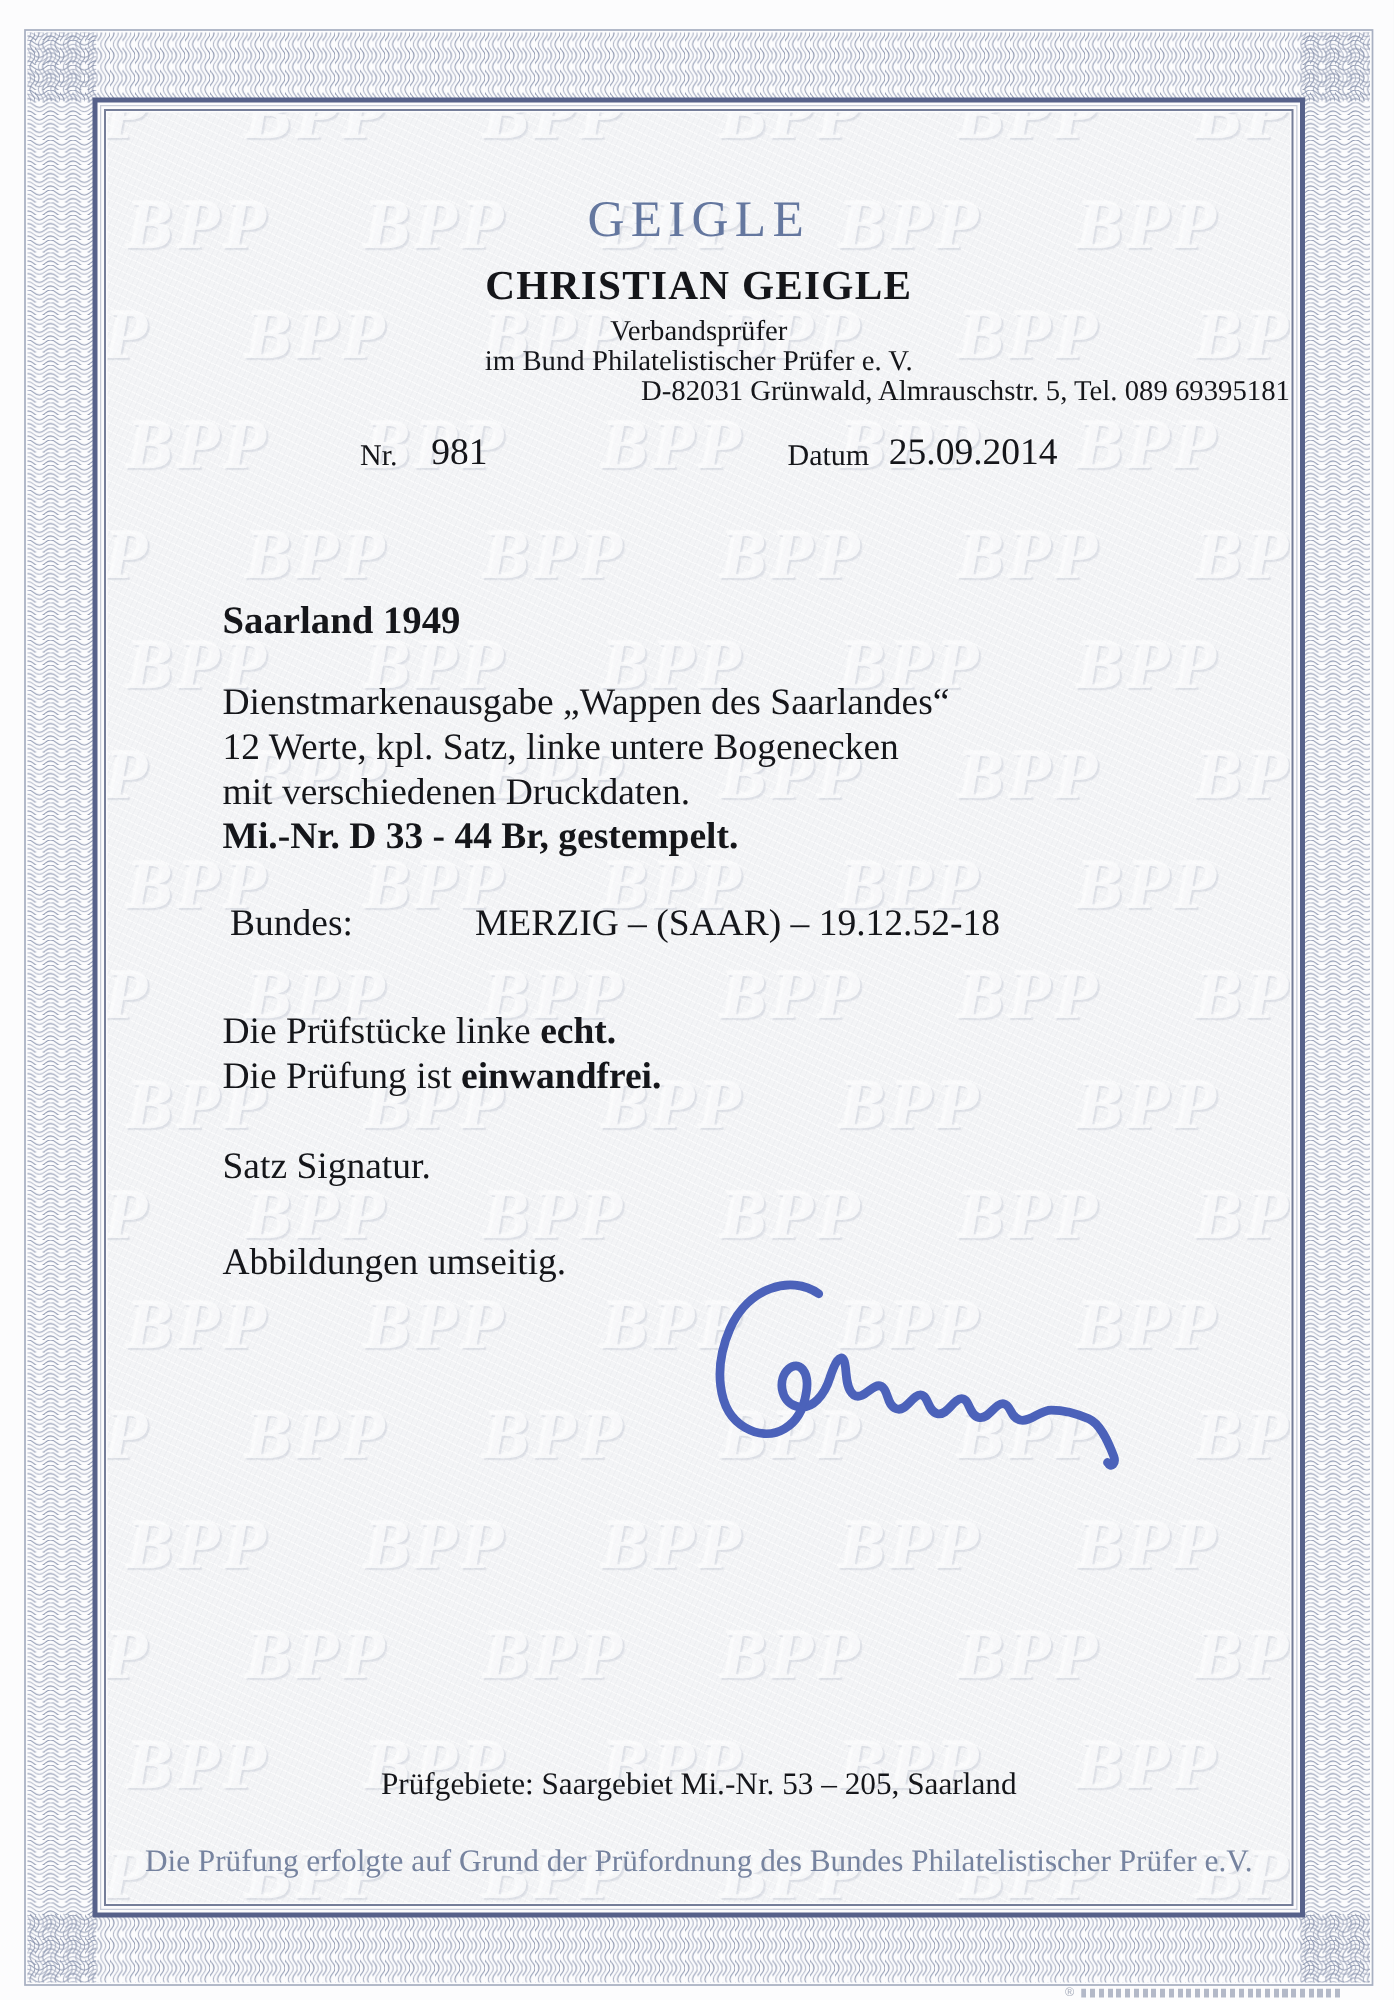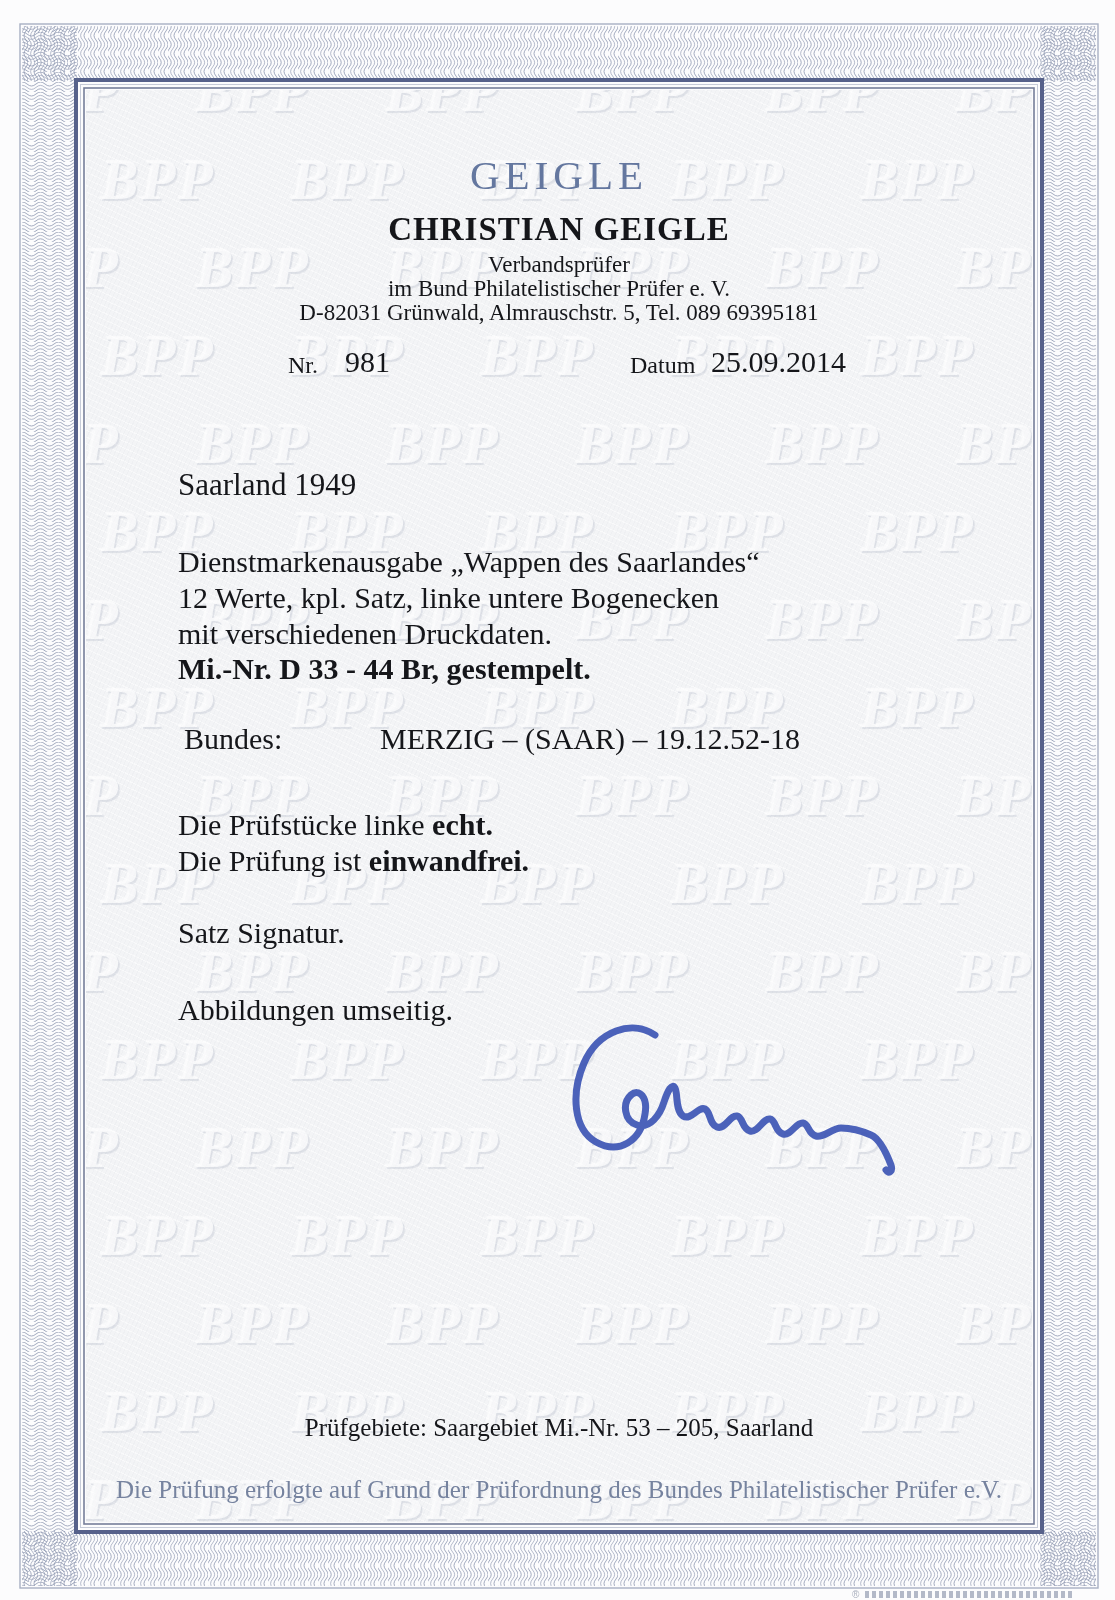--- a/index.html
+++ b/index.html
@@ -31,26 +31,26 @@
     text-shadow:1.6px 1.6px 1px rgba(150,157,178,0.38), -1px -1px 1px rgba(255,255,255,0.95);
     opacity:.62;white-space:nowrap;user-select:none;
   }
   
   .t{position:absolute;white-space:nowrap;line-height:1.15;}
   .center{left:86px;width:946px;text-align:center;}
   #title{top:152px;font-size:41px;letter-spacing:5px;color:#64779f;}
   #examiner-name{top:211px;font-size:33px;font-weight:bold;letter-spacing:1px;}
   #examiner-role{top:252px;font-size:23px;}
   #examiner-org{top:276px;font-size:23px;}
-  #examiner-address{top:300px;font-size:23px;}
+  #examiner-address{top:300px;font-size:23px;text-align:right;}
   #nr-label{left:288px;top:352px;font-size:24px;}
   #nr-value{left:345px;top:345px;font-size:30px;}
   #datum-label{left:630px;top:352px;font-size:24px;}
   #datum-value{left:711px;top:345px;font-size:30px;}
-  #subject{left:178px;top:467px;font-size:31px;font-weight:normal;}
+  #subject{left:178px;top:478px;font-size:31px;font-weight:bold;}
   .body30{font-size:30px;}
   #desc-1{left:178px;top:545px;}
   #desc-2{left:178px;top:581px;}
   #desc-3{left:178px;top:617px;text-align:center;}
   #desc-4{left:178px;top:652px;font-weight:bold;}
   #stamp-label{left:184px;top:722px;}
   #stamp-value{left:380px;top:722px;}
   #finding-1{left:178px;top:808px;}
   #finding-2{left:178px;top:844px;}
   #signature-note{left:178px;top:916px;}

